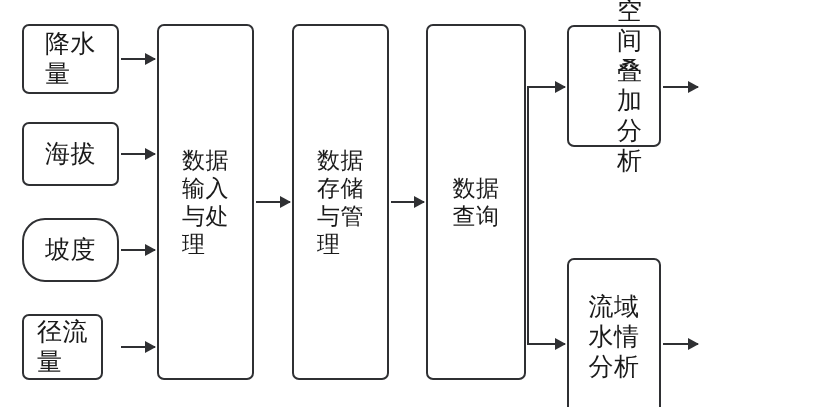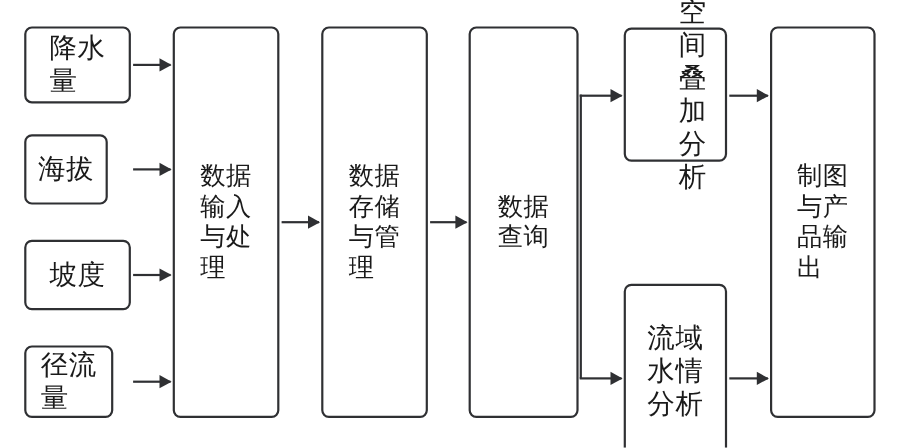--- a/index.html
+++ b/index.html
@@ -68,25 +68,25 @@
 </head>
 <body>
 
 <div id="canvas">
 
   <div class="node small" style="left:22px; top:24px; width:97px; height:70px;">
     <span>降水
 量</span>
   </div>
 
-  <div class="node small" style="left:22px; top:122px; width:76px; height:64px;">
+  <div class="node small" style="left:22px; top:122px; width:97px; height:64px;">
     <span>海拔</span>
   </div>
 
-  <div class="node small" style="left:22px; top:218px; width:97px; height:64px;">
+  <div class="node small" style="left:22px; top:218px; width:97px; height:64px;border-radius:23px;">
     <span>坡度</span>
   </div>
 
   <div class="node small" style="left:22px; top:314px; width:81px; height:66px;">
     <span>径流
 量</span>
   </div>
 
   <div class="node tall" style="left:157px; top:24px; width:97px; height:356px;">
     <span>数据
@@ -112,26 +112,20 @@
 叠加
 分析</span>
   </div>
 
   <div class="node small" style="left:567px; top:258px; width:94px; height:158px;">
     <span>流域
 水情
 分析</span>
   </div>
 
-  <div class="node tall" style="left:700px; top:24px; width:96px; height:356px;">
-    <span>制图
-与产
-品输
-出</span>
-  </div>
 
   <div class="arrow" style="left:121px; top:58px; width:34px;"></div>
   <div class="arrow" style="left:121px; top:153px; width:34px;"></div>
   <div class="arrow" style="left:121px; top:249px; width:34px;"></div>
   <div class="arrow" style="left:121px; top:346px; width:34px;"></div>
 
   <div class="arrow" style="left:256px; top:201px; width:34px;"></div>
 
   <div class="arrow" style="left:391px; top:201px; width:33px;"></div>
 

